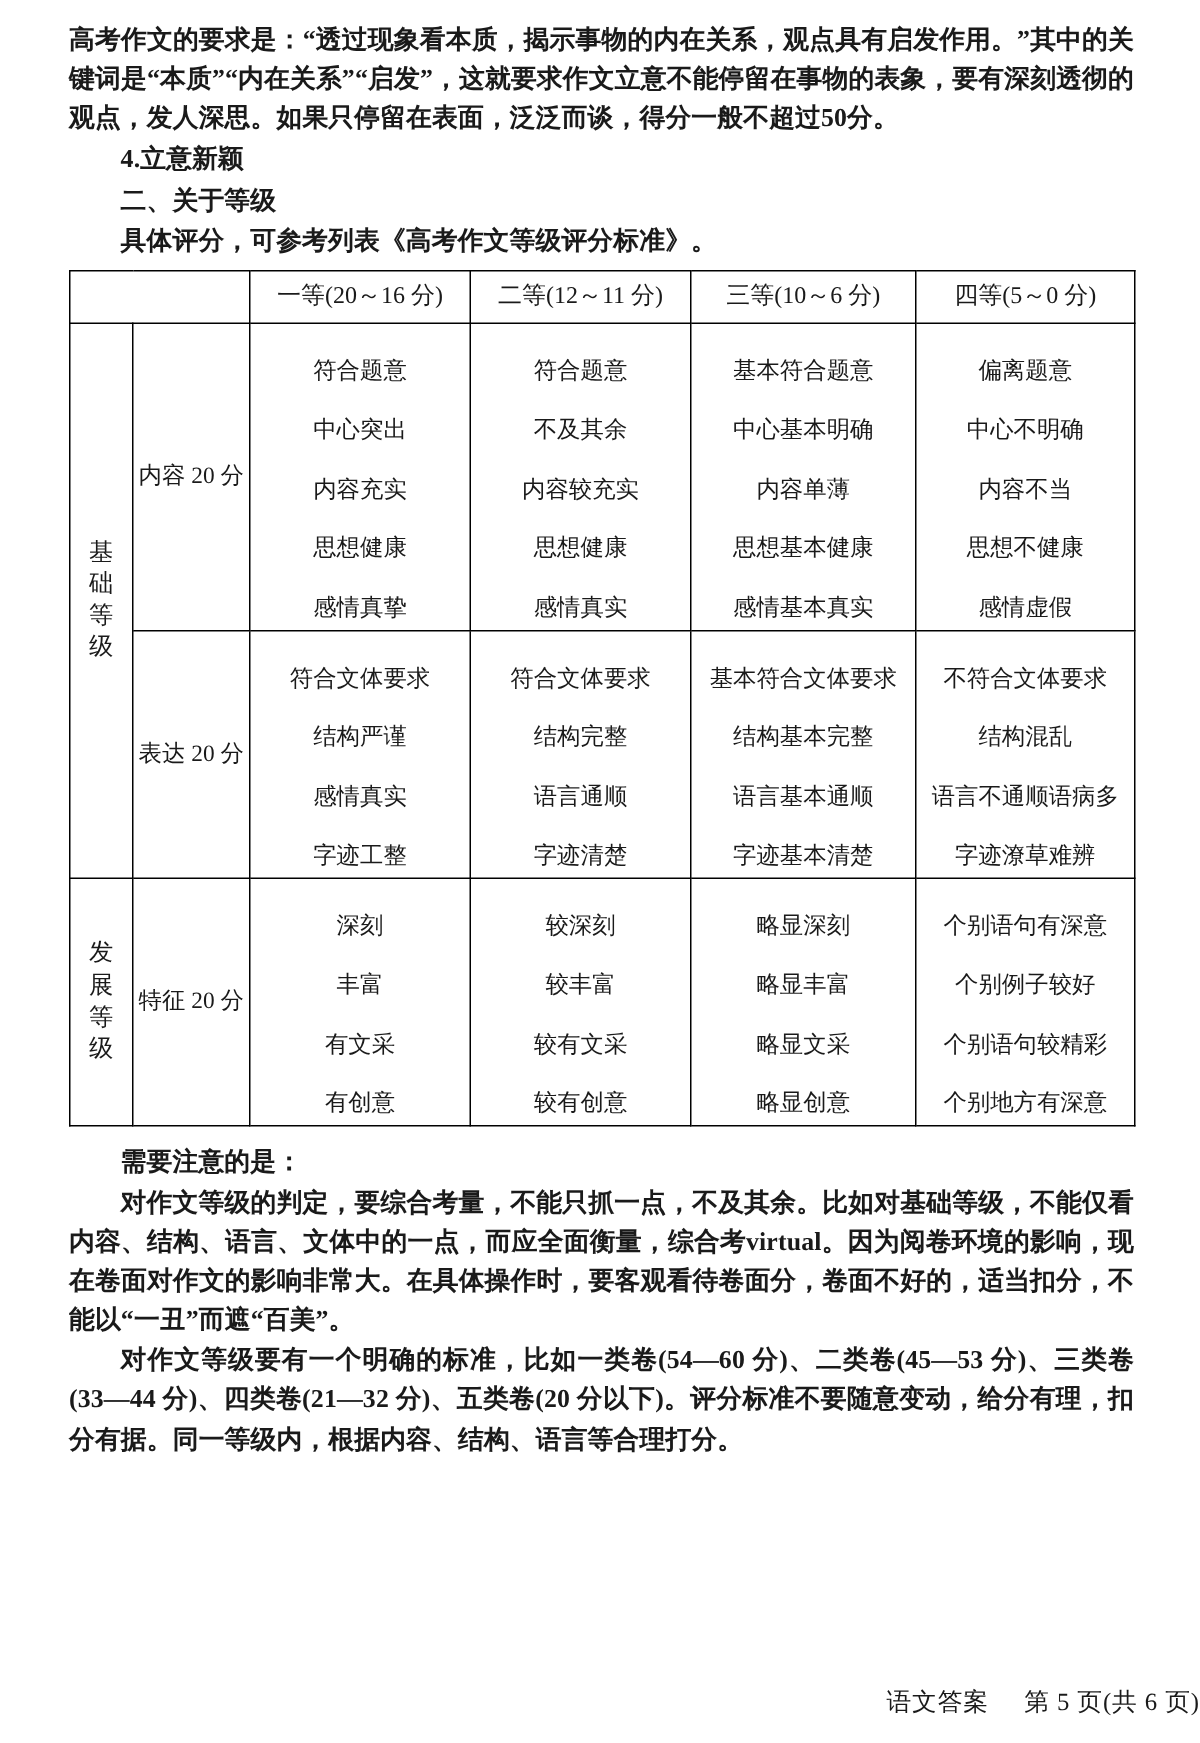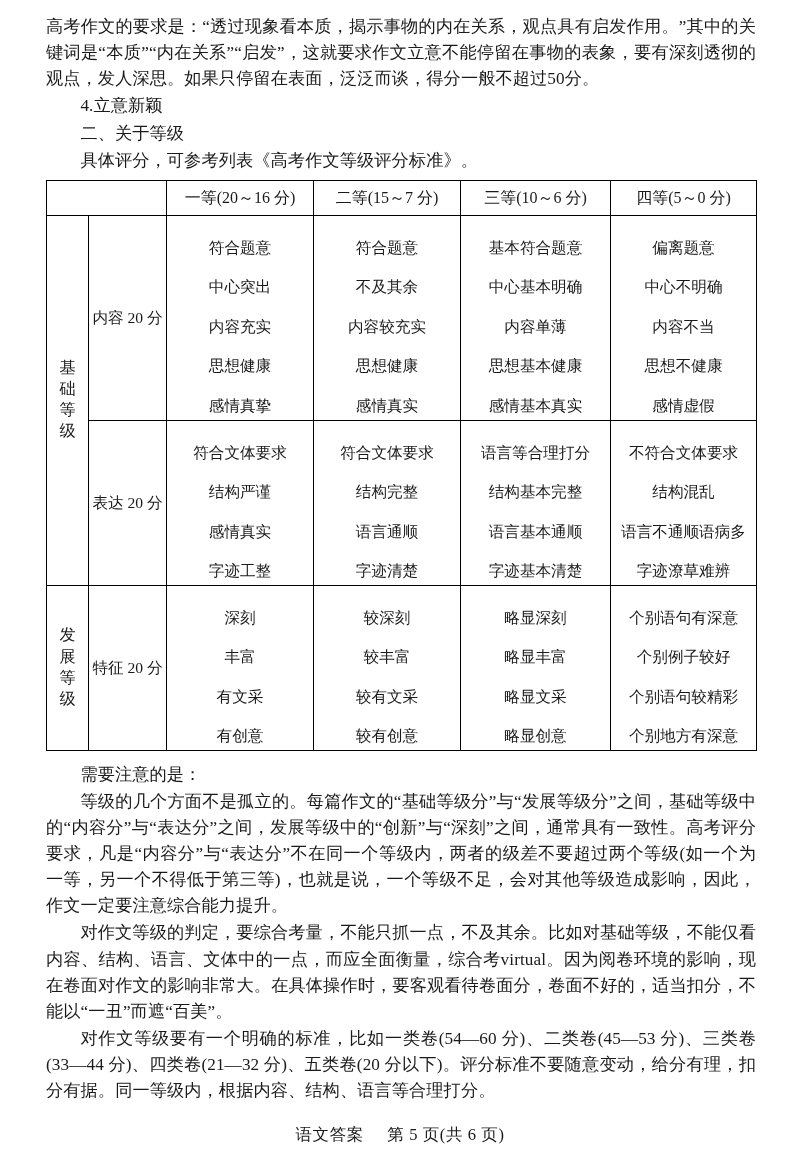--- a/index.html
+++ b/index.html
@@ -22,20 +22,21 @@
     padding: 14px 44px 0 46px;
     position: relative;
   }
   p {
     margin: 0 0 1px 0;
     font-size: 17.2px;
     line-height: 1.52;
     text-align: justify;
     text-justify: inter-ideograph;
     letter-spacing: 0.1px;
+    font-weight: bold;
   }
   p.indent {
     text-indent: 2em;
   }
   .blk {
     margin-bottom: 2px;
   }
   .gap {
     height: 7px;
   }
@@ -76,21 +77,21 @@
   .cell-lines span {
     display: block;
     margin-top: 18px;
   }
   
   .footer {
     position: absolute;
     left: 0;
     right: 0;
     bottom: 16px;
-    text-align: center;
+    text-align: right;
     font-size: 16.5px;
     letter-spacing: 0.6px;
   }
   .footer .sp {
     display: inline-block;
     width: 14px;
   }
 </style>
 </head>
 <body>
@@ -110,21 +111,21 @@
       <col style="width:78px">
       <col style="width:147px">
       <col style="width:147px">
       <col style="width:150px">
       <col style="width:146px">
     </colgroup>
     <tbody>
       <tr class="colhead">
         <td colspan="2"></td>
         <td>一等(20～16 分)</td>
-        <td>二等(15～7 分)</td>
+        <td>二等(12～11 分)</td>
         <td>三等(10～6 分)</td>
         <td>四等(5～0 分)</td>
       </tr>
 
       <tr>
         <td class="v-label" rowspan="2">
           <span class="vtext">基</span>
           <span class="vtext">础</span>
           <span class="vtext">等</span>
           <span class="vtext">级</span>
@@ -174,21 +175,21 @@
           <span>感情真实</span>
           <span>字迹工整</span>
         </td>
         <td class="cell-lines">
           <span>符合文体要求</span>
           <span>结构完整</span>
           <span>语言通顺</span>
           <span>字迹清楚</span>
         </td>
         <td class="cell-lines">
-          <span>语言等合理打分</span>
+          <span>基本符合文体要求</span>
           <span>结构基本完整</span>
           <span>语言基本通顺</span>
           <span>字迹基本清楚</span>
         </td>
         <td class="cell-lines">
           <span>不符合文体要求</span>
           <span>结构混乱</span>
           <span>语言不通顺语病多</span>
           <span>字迹潦草难辨</span>
         </td>
@@ -230,21 +231,20 @@
           <span>个别地方有深意</span>
         </td>
       </tr>
     </tbody>
   </table>
 
   <div class="gap"></div>
 
   <div class="blk">
     <p class="indent">需要注意的是：</p>
-    <p class="indent">等级的几个方面不是孤立的。每篇作文的“基础等级分”与“发展等级分”之间，基础等级中的“内容分”与“表达分”之间，发展等级中的“创新”与“深刻”之间，通常具有一致性。高考评分要求，凡是“内容分”与“表达分”不在同一个等级内，两者的级差不要超过两个等级(如一个为一等，另一个不得低于第三等)，也就是说，一个等级不足，会对其他等级造成影响，因此，作文一定要注意综合能力提升。</p>
     <p class="indent">对作文等级的判定，要综合考量，不能只抓一点，不及其余。比如对基础等级，不能仅看内容、结构、语言、文体中的一点，而应全面衡量，综合考virtual。因为阅卷环境的影响，现在卷面对作文的影响非常大。在具体操作时，要客观看待卷面分，卷面不好的，适当扣分，不能以“一丑”而遮“百美”。</p>
     <p class="indent">对作文等级要有一个明确的标准，比如一类卷(54—60 分)、二类卷(45—53 分)、三类卷(33—44 分)、四类卷(21—32 分)、五类卷(20 分以下)。评分标准不要随意变动，给分有理，扣分有据。同一等级内，根据内容、结构、语言等合理打分。</p>
   </div>
 
   <div class="footer">
     <span>语文答案</span>
     <span class="sp"></span>
     <span>第 5 页(共 6 页)</span>
   </div>
 

